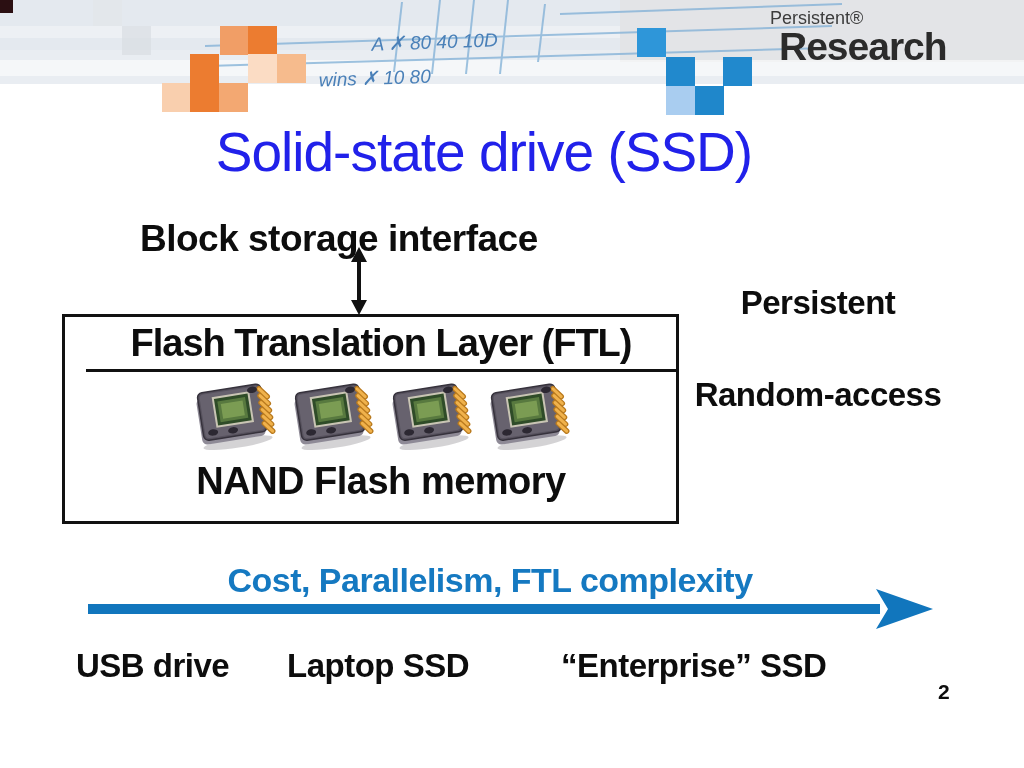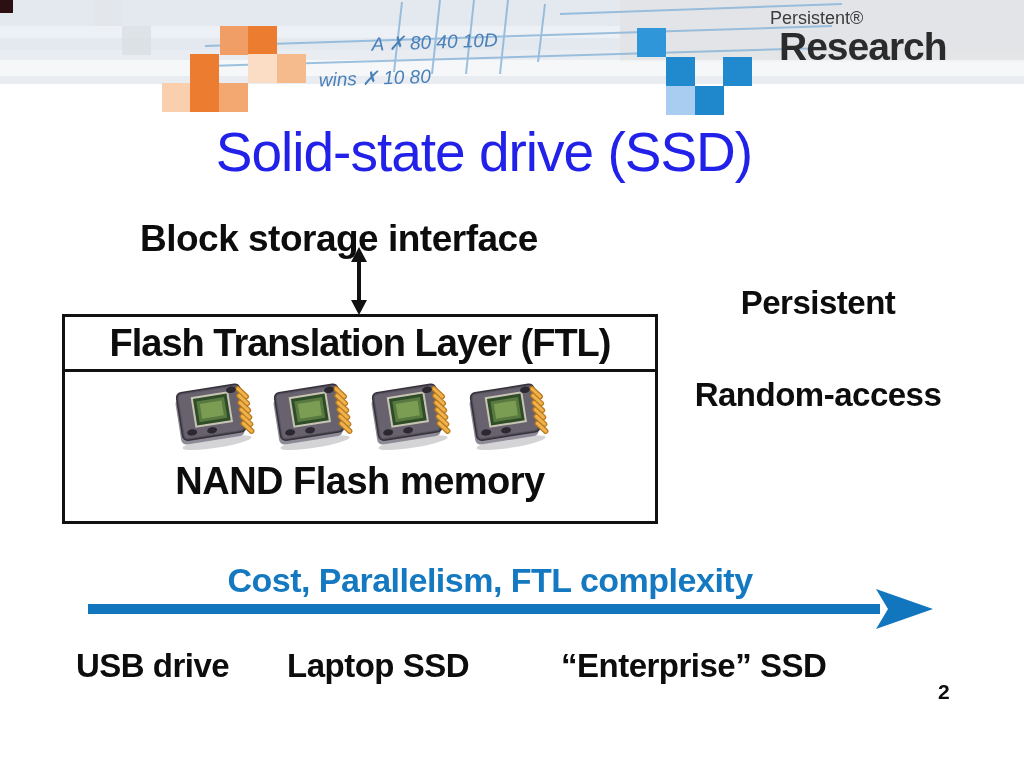--- a/index.html
+++ b/index.html
@@ -15,21 +15,21 @@
   #logo .res{font-size:39px;font-weight:700;color:#2b2b2b;letter-spacing:-1px;margin-top:-4px;margin-left:9px;}
   
   .slide-title{
     position:absolute;left:0;top:120px;width:968px;text-align:center;
     font-size:55px;font-weight:400;color:#2121ea;letter-spacing:-1px;z-index:2;
   }
   .blk-label{position:absolute;left:140px;top:202px;font-size:37px;font-weight:700;letter-spacing:-0.5px;margin-top:16px;}
   
   #ftl-box{
     position:absolute;left:62px;top:314px;width:590px;height:204px;
-    border:3px solid #111;background:#fff;
+    border:3px solid #111;background:#fff;padding-left:21px;
   }
   #ftl-header{
     height:52px;line-height:52px;text-align:center;border-bottom:3px solid #111;
     font-size:38px;font-weight:700;letter-spacing:-1px;
   }
   #chip-row{display:flex;justify-content:center;align-items:center;gap:2px;height:82px;padding-top:4px;}
   #nand-label{text-align:center;font-size:38px;font-weight:700;letter-spacing:-0.5px;margin-top:2px;}
   
   .prop{position:absolute;left:690px;width:256px;text-align:center;font-size:33px;font-weight:700;letter-spacing:-0.5px;}
   

